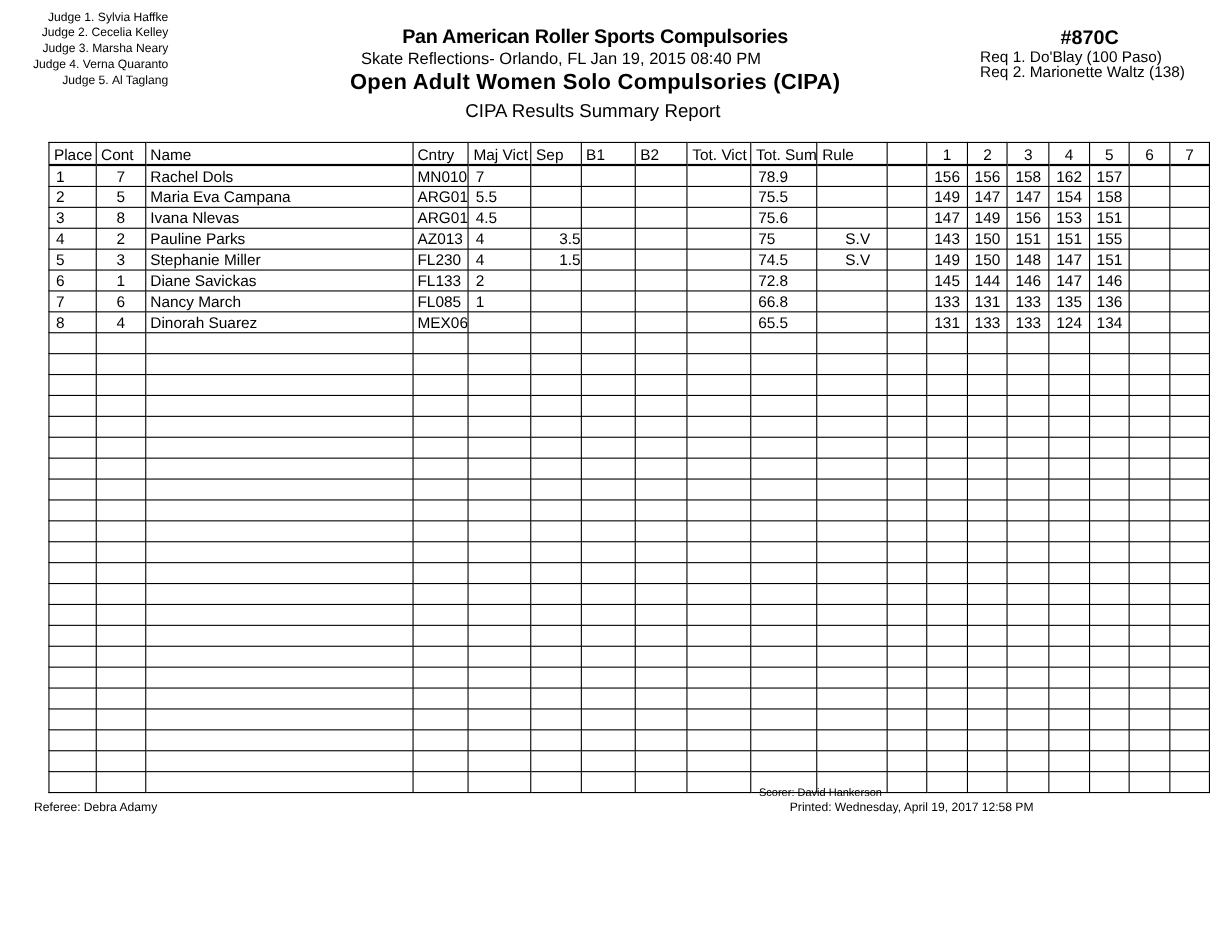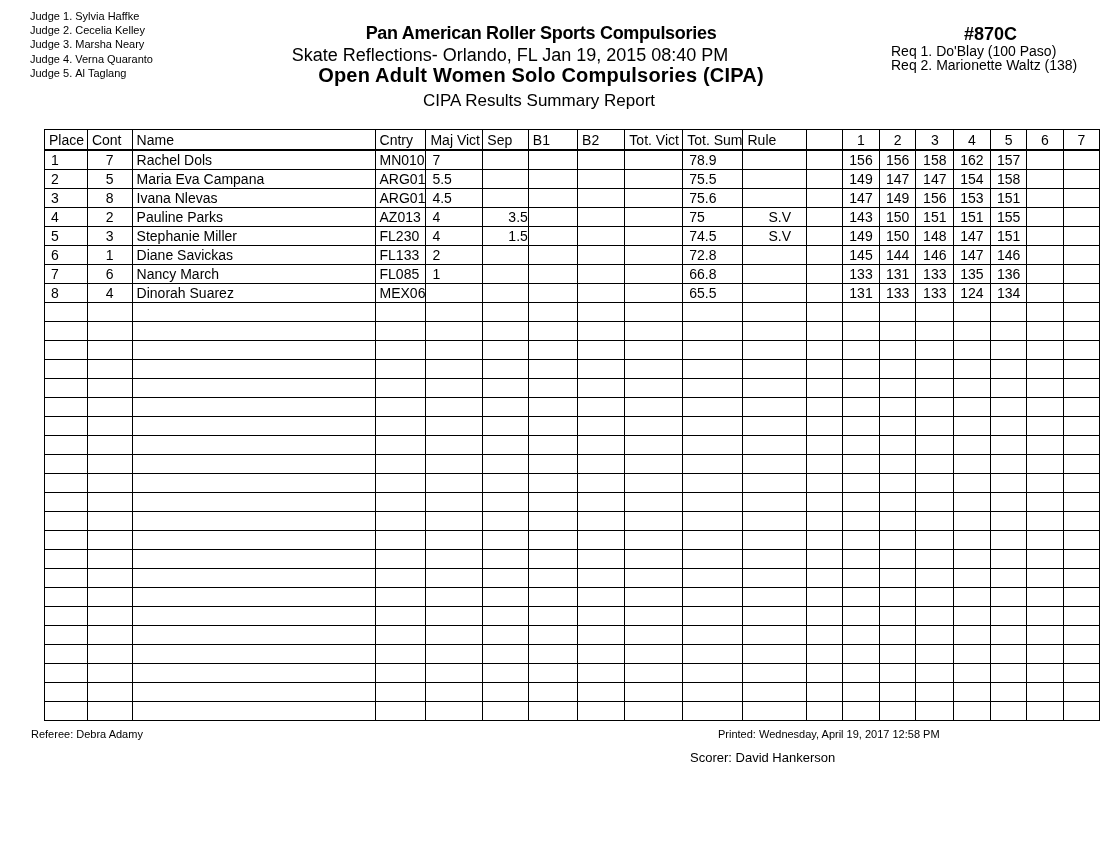--- a/index.html
+++ b/index.html
@@ -1,41 +1,41 @@
 <!DOCTYPE html>
 <html><head>
 <meta charset="utf-8">
 <style>
   html, body { margin: 0; padding: 0; background: #ffffff; }
   body { width: 1100px; height: 850px; position: relative; overflow: hidden;
          font-family: "Liberation Sans", sans-serif; color: #000; }
   .abs { position: absolute; white-space: nowrap; }
   .judges { left: 30px; top: 9px; font-size: 11px; line-height: 14.2px; }
-  .judges div { height: 14.2px; }
+  .judges div { height: 14.2px; text-align: right; }
   .title1 { left: 0; width: 1100px; text-align: center; top: 23px; font-size: 18px; font-weight: bold; letter-spacing: -0.3px; }
   .title1 span, .title2 span, .title3 span, .title4 span { position: relative; left: -9px; }
-  .title2 { left: 0; width: 1038px; text-align: center; top: 45px; font-size: 18px; }
+  .title2 { left: 0; width: 1038px; text-align: center; top: 45px; font-size: 15px; }
   .title3 { left: 0; width: 1100px; text-align: center; top: 64px; font-size: 20px; font-weight: bold; letter-spacing: 0.2px; }
   .title4 { left: 0; width: 1096px; text-align: center; top: 91px; font-size: 17px; }
   .event-num { left: 964px; top: 24px; font-size: 18px; font-weight: bold; }
   .reqs { left: 891px; top: 44px; font-size: 14px; line-height: 14px; }
 
   table.results { position: absolute; left: 44px; top: 129px; border-collapse: collapse;
                   table-layout: fixed; font-size: 14px; }
   table.results td, table.results th { border: 1px solid #000; padding: 0 0 0 4px; overflow: hidden;
                   white-space: nowrap; font-weight: normal; text-align: left; height: 18px; }
   table.results thead th { height: 18px; border-bottom: 2px solid #000; padding-top: 1px; }
   table.results td.c { text-align: center; padding: 0; }
   table.results th.c { text-align: center; padding: 0; }
   table.results td.num { padding-left: 6px; }
   table.results td.ind { padding-left: 25px; }
 
   .referee { left: 31px; top: 728px; font-size: 11px; }
   .printed { left: 718px; top: 728px; font-size: 11px; }
-  .scorer { left: 690px; top: 750px; font-size: 13px; }
+  .scorer { left: 690px; top: 716px; font-size: 10px; }
 </style>
 </head>
 <body>
 
 <div class="abs judges">
   <div><span>Judge  1.</span>&nbsp;<span>Sylvia Haffke</span></div>
   <div><span>Judge  2.</span>&nbsp;<span>Cecelia Kelley</span></div>
   <div><span>Judge  3.</span>&nbsp;<span>Marsha Neary</span></div>
   <div><span>Judge  4.</span>&nbsp;<span>Verna Quaranto</span></div>
   <div><span>Judge  5.</span>&nbsp;<span>Al Taglang</span></div>

